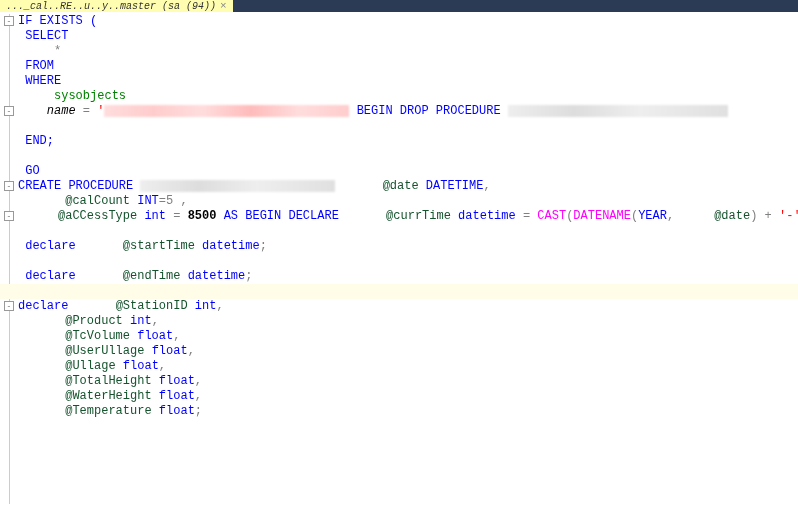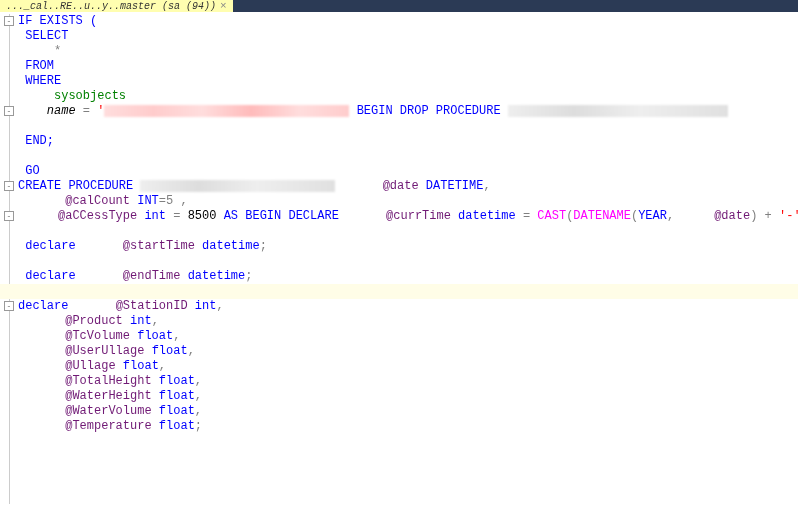--- a/index.html
+++ b/index.html
@@ -55,22 +55,22 @@
       line-height: 8px;
       text-align: center;
       color: #666;
       top: 2px;
       cursor: pointer;
     }
     .kw-blue { color: #0000ff; }
     .kw-gray { color: #808080; }
     .ident-green { color: #008000; }
     .ident-black { color: #000; font-style: italic; }
-    .var-teal { color: #701a75; padding-left: 40px; }
-    .num-black { color: #000; }
+    .var-teal { color: #14532d; padding-left: 40px; }
+    .num-black { color: #000; font-weight: bold; }
     .str-red { color: #ff0000; }
     .func-pink { color: #ff00ff; }
     .punct { color: #808080; }
     .blur-red {
       display: inline-block;
       width: 245px;
       height: 12px;
       background: linear-gradient(90deg, #fdd 0%, #fcc 20%, #fdd 40%, #fbb 60%, #fdd 80%, #fcc 100%);
       filter: blur(1px);
       vertical-align: middle;
@@ -172,18 +172,15 @@
   <div class="line">
     &nbsp;<span class="var-teal">@Ullage</span> <span class="kw-blue">float</span><span class="punct">,</span>
   </div>
   <div class="line">
     &nbsp;<span class="var-teal">@TotalHeight</span> <span class="kw-blue">float</span><span class="punct">,</span>
   </div>
   <div class="line">
     &nbsp;<span class="var-teal">@WaterHeight</span> <span class="kw-blue">float</span><span class="punct">,</span>
   </div>
   <div class="line">
-    &nbsp;<span class="var-teal">@WaterVolume</span> <span class="kw-blue">float</span><span class="punct">,</span>
-  </div>
-  <div class="line">
     &nbsp;<span class="var-teal">@Temperature</span> <span class="kw-blue">float</span><span class="punct">;</span>
   </div>
 </div>
 
 </body></html>

